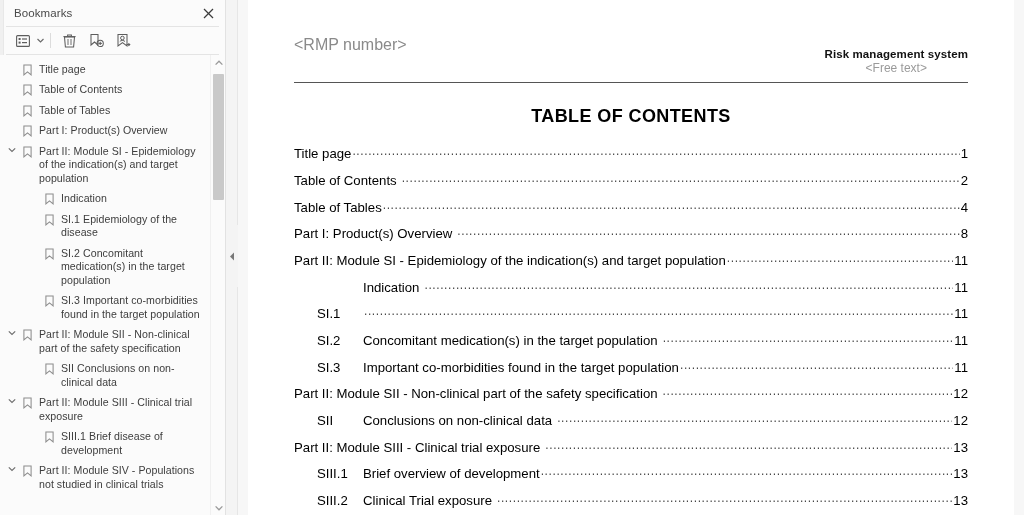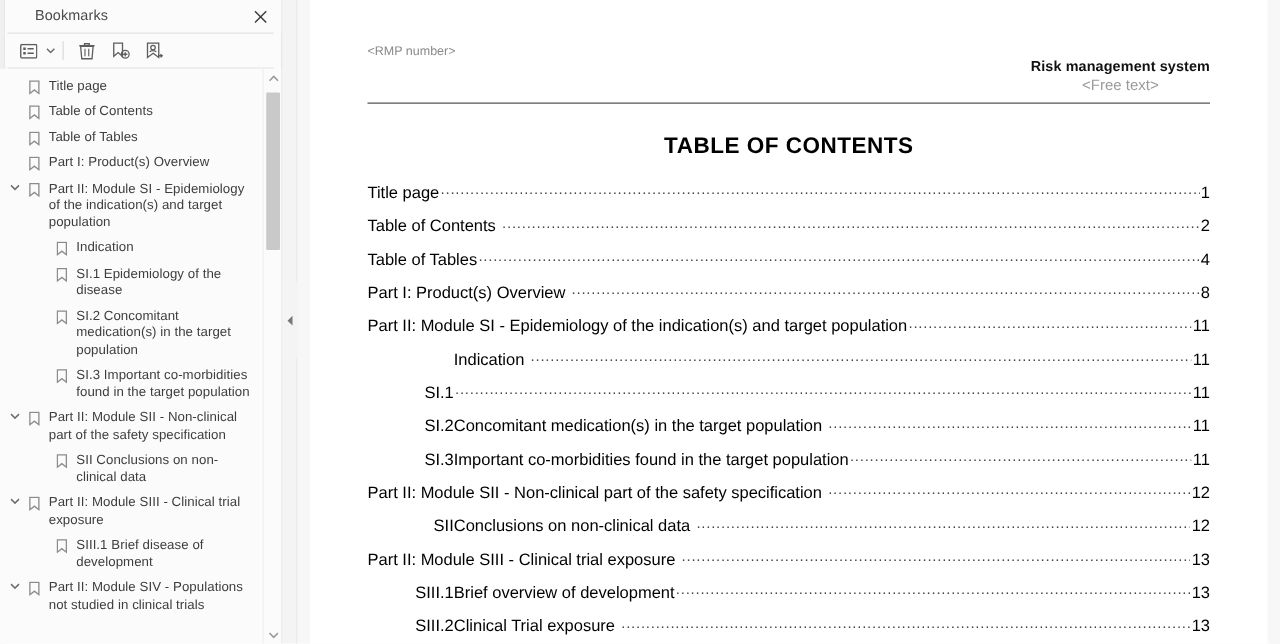--- a/index.html
+++ b/index.html
@@ -21,21 +21,21 @@
     border-right: 1px solid #e2e2e2;
   }
   .sb-edge {
     position: absolute; left: 0; top: 0; width: 4px; height: 515px;
     background: #f0f0f0; border-right: 1px solid #e8e8e8;
   }
 
   .sb-header {
     height: 26px; flex: 0 0 26px;
     display: flex; align-items: center;
-    padding: 0 8px 0 28px;
+    padding: 0 8px 0 14px;
     background: #fbfbfb;
   }
   .sb-title {
     font-size: 11.5px; color: #4a4a4a; letter-spacing: .1px;
     flex: 1;
   }
   .sb-close {
     width: 18px; height: 18px;
     display: flex; align-items: center; justify-content: center;
     cursor: pointer; color: #3c3c3c;
@@ -138,21 +138,21 @@
   }
   .page {
     position: absolute; left: 10px; top: 0;
     width: 766px; min-height: 515px;
     background: #ffffff;
     padding: 36px 46px 0 46px;
   }
 
   .pg-head { position: relative; height: 42px; }
   .rmp {
-    font-size: 10px; color: #8a8a8a;
+    font-size: 16px; color: #8a8a8a;
     font-family: "Liberation Sans", sans-serif;
   }
   .hdr-right {
     position: absolute; right: 0; top: 12px;
     text-align: center;
   }
   .hdr-rms {
     font-size: 11.5px; color: #111; font-weight: bold;
     letter-spacing: .1px;
   }
@@ -170,21 +170,21 @@
 
   .toc-row {
     display: flex; align-items: baseline;
     font-size: 13.2px; color: #000;
     margin-bottom: 10.5px;
     white-space: nowrap;
     cursor: pointer;
   }
   .toc-row.ind1 { padding-left: 23px; }
   .toc-num {
-    flex: 0 0 auto; width: 46px; text-align: right;
+    flex: 0 0 auto; width: 46px;
   }
   .toc-text { flex: 0 0 auto; }
   .toc-leader {
     flex: 1 1 auto;
     overflow: hidden;
     margin: 0 1px;
     position: relative;
     height: 1em;
   }
   .toc-leader::after {

